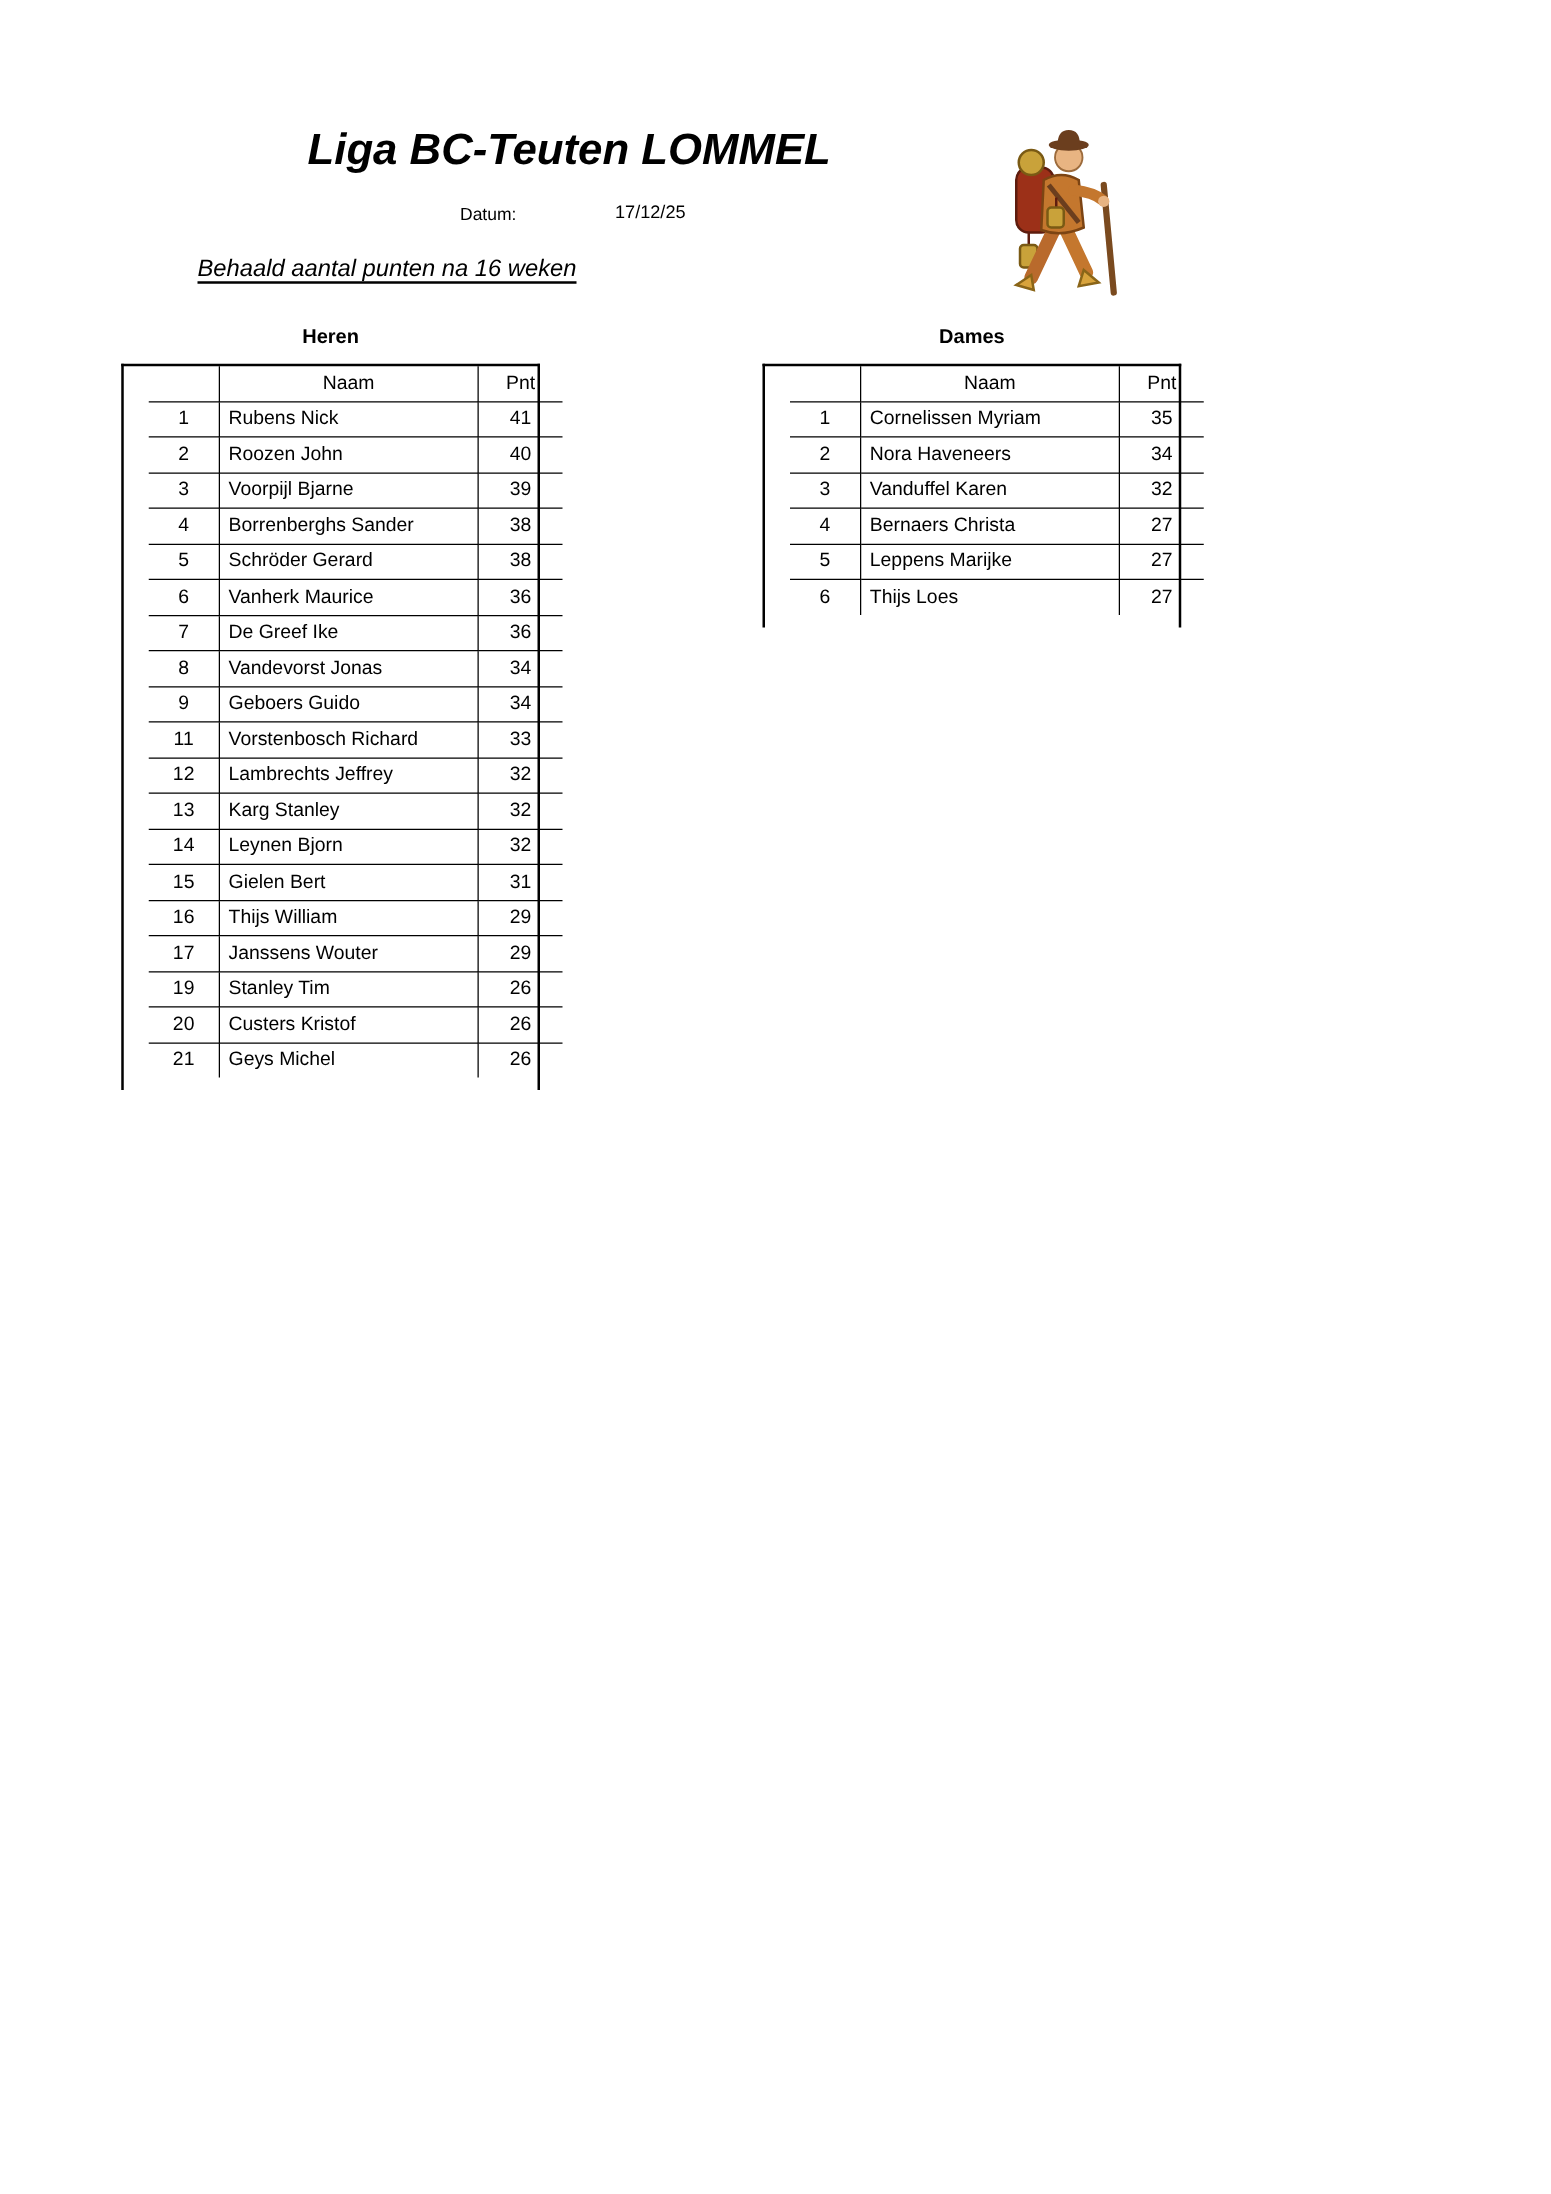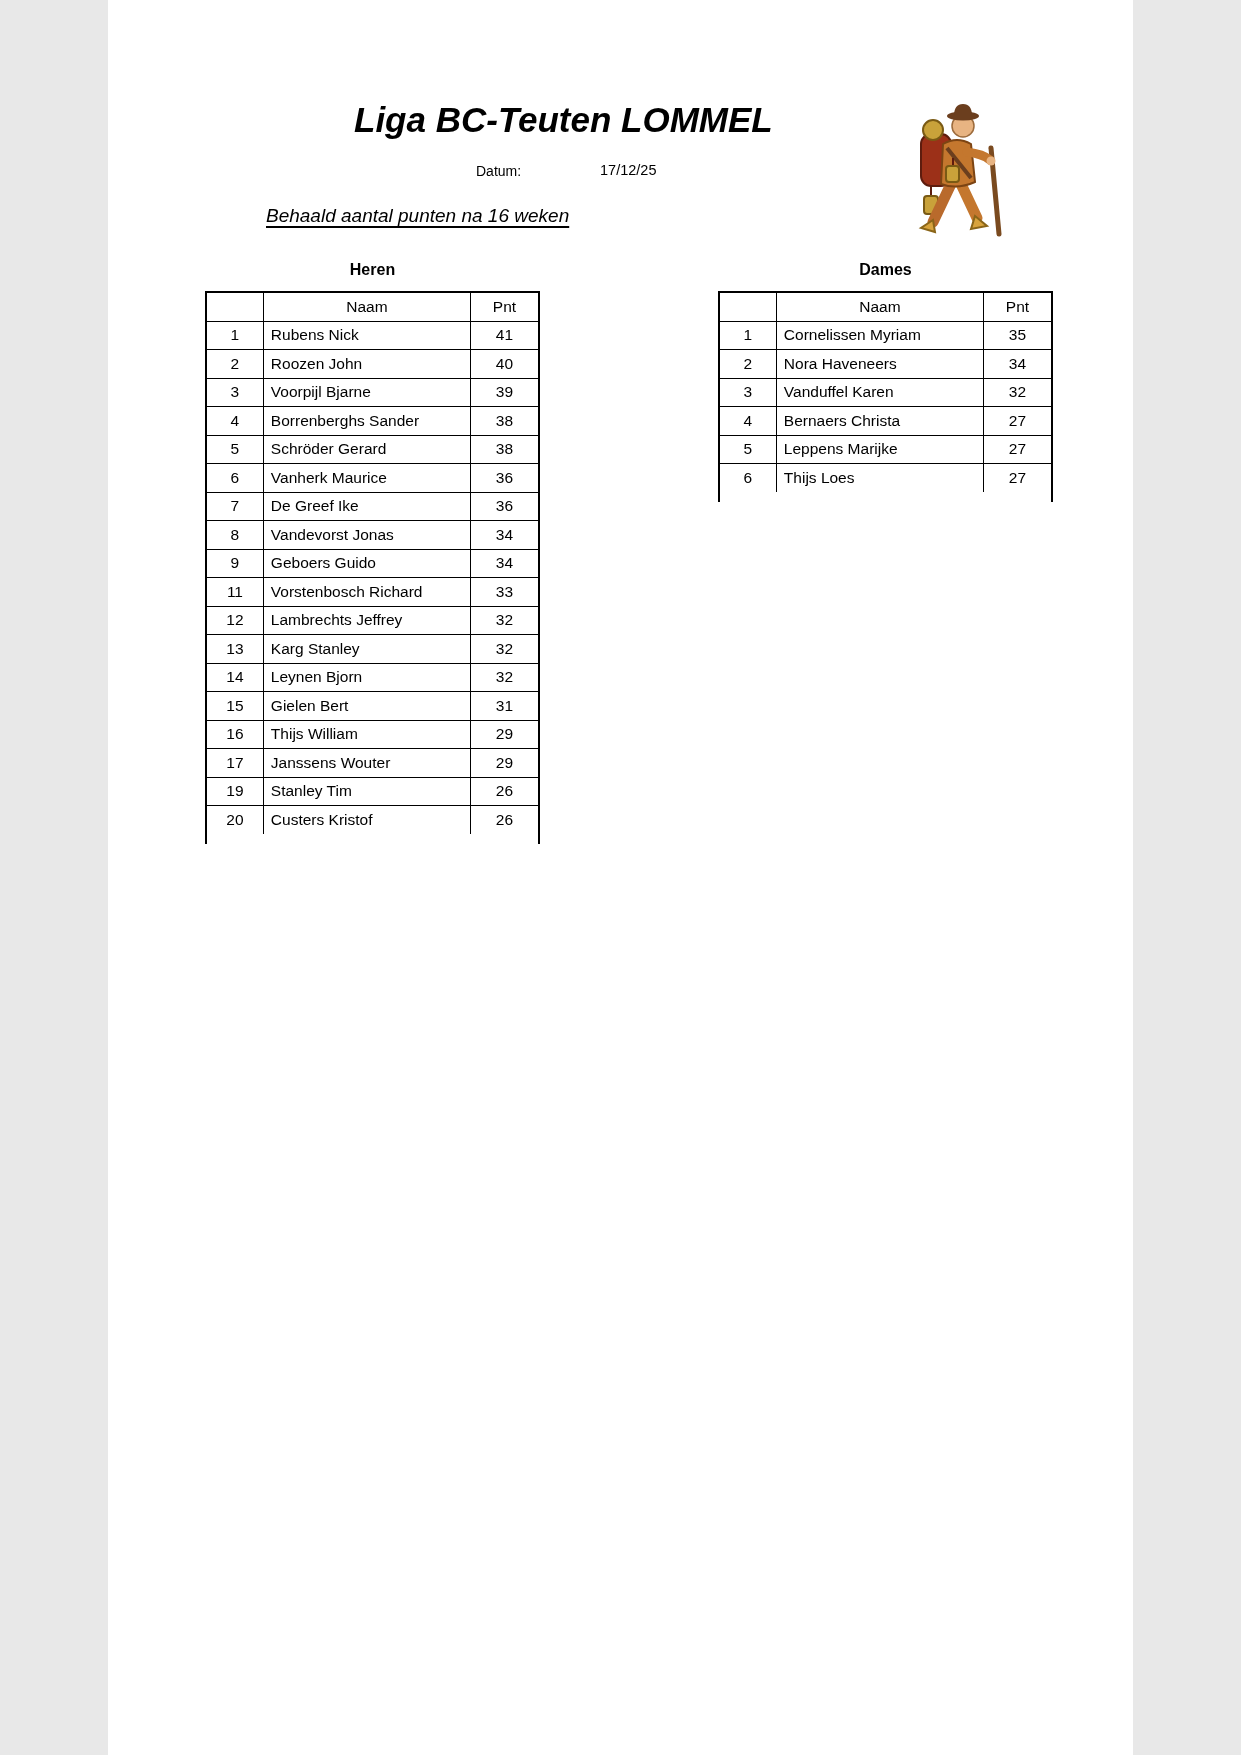--- a/index.html
+++ b/index.html
@@ -1,18 +1,18 @@
 <!DOCTYPE html>
 <html><head>
 <meta charset="utf-8">
 <style>
   html,body { margin:0; padding:0; background:#e8e8e8; }
   .page {
     position:relative;
-    width:1025px; height:1755px;
+    width:1241px; height:1755px;
     margin:0 auto;
     background:#ffffff;
     font-family:"Liberation Sans","DejaVu Sans",sans-serif;
     color:#000;
     overflow:hidden;
   }
   .doc-title {
     position:absolute; left:246px; top:100px;
     margin:0;
     font-size:35px; font-weight:bold; font-style:italic;
@@ -50,20 +50,21 @@
     box-sizing:border-box;
     background:#fff;
   }
   .heren-table { left:97px; }
   .dames-table { left:610px; }
   .rank-table table {
     width:100%;
     border-collapse:collapse;
     table-layout:fixed;
     font-size:15.5px;
+    margin-left:20px;
   }
   .rank-table th, .rank-table td {
     height:27.5px;
     padding:0;
     font-weight:normal;
     border-right:1.5px solid #000;
     border-bottom:1.5px solid #000;
     overflow:hidden; white-space:nowrap;
   }
   .rank-table th:last-child, .rank-table td:last-child { border-right:none; }
@@ -215,20 +216,25 @@
           <tr>
             <td class="col-rank">19</td>
             <td class="col-naam">Stanley Tim</td>
             <td class="col-pnt">26</td>
           </tr>
           <tr>
             <td class="col-rank">20</td>
             <td class="col-naam">Custers Kristof</td>
             <td class="col-pnt">26</td>
           </tr>
+          <tr>
+            <td class="col-rank">21</td>
+            <td class="col-naam">Geys Michel</td>
+            <td class="col-pnt">26</td>
+          </tr>
         </tbody>
     </table>
   </div>
 
   <h3 class="table-title dames-title">Dames</h3>
   <div class="rank-table dames-table">
     <table>
       <thead>
         <tr>
           <th class="col-rank"></th>

